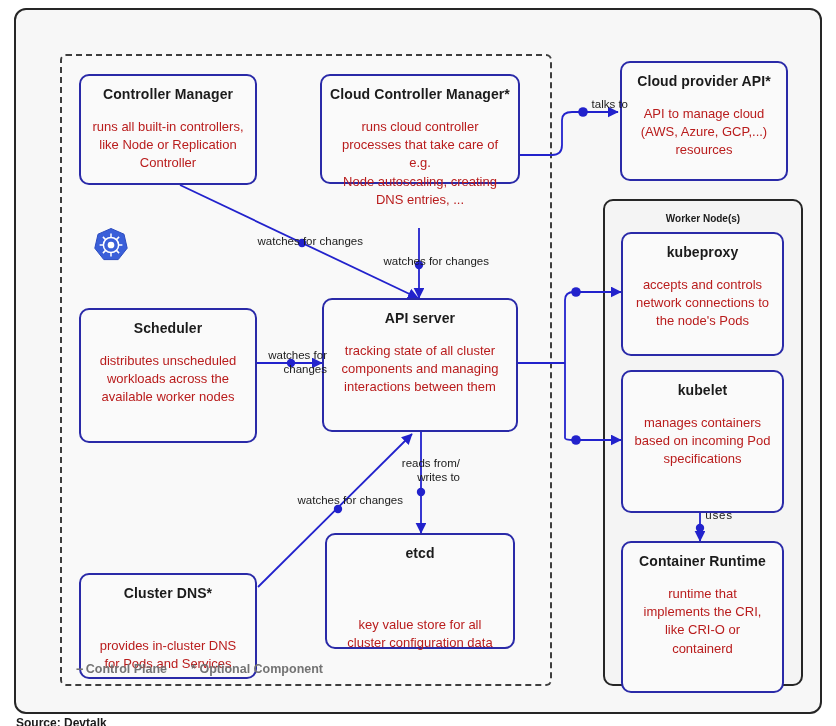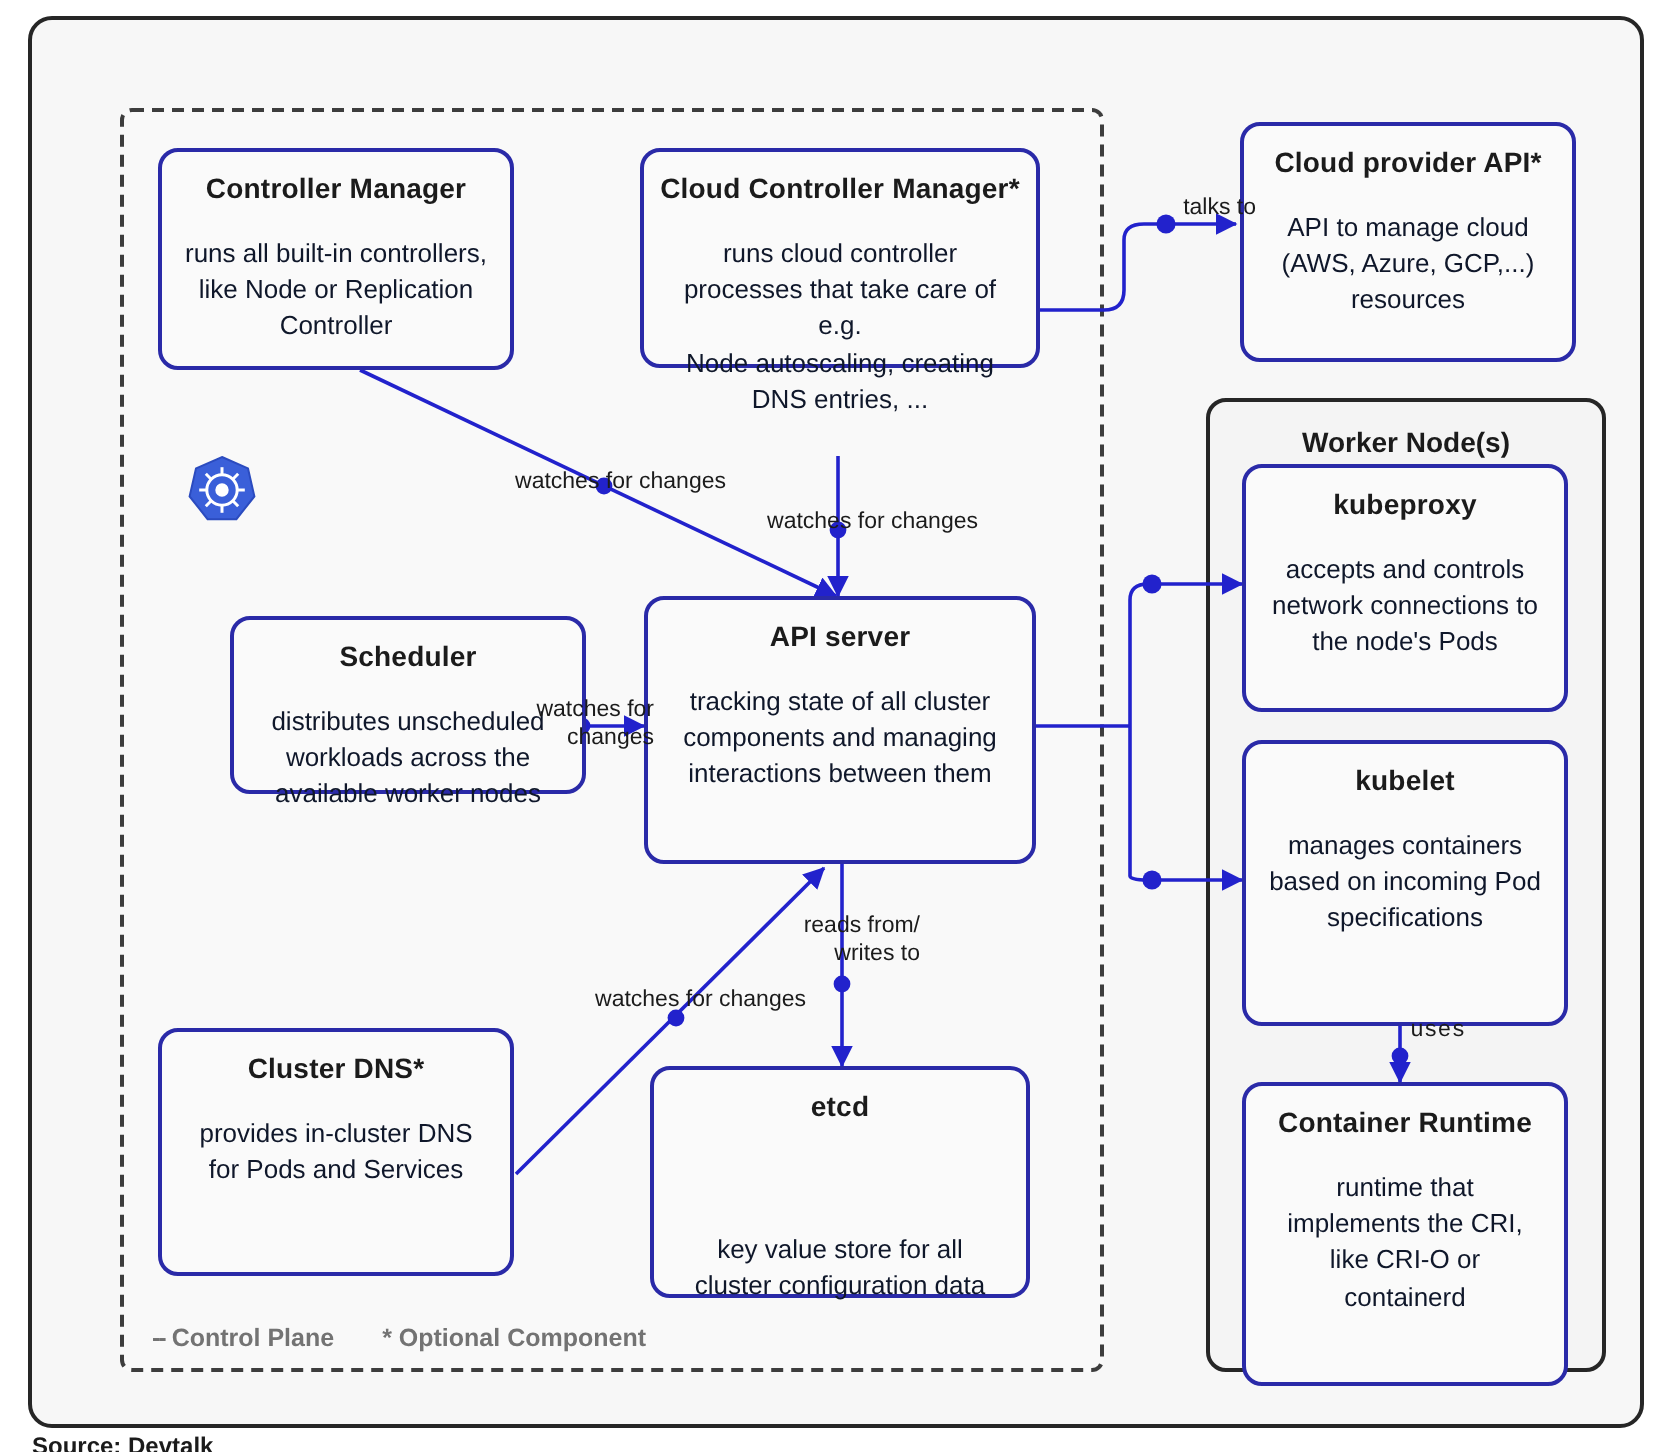--- a/index.html
+++ b/index.html
@@ -66,31 +66,31 @@
   }
   .node .title {
     font-weight: bold;
     font-size: 14px;
     color: #1b1b1b;
     letter-spacing: 0.1px;
     line-height: 1.25;
   }
   .node .desc {
     font-size: 13px;
-    color: #0f172a;
+    color: #b91c1c;
     line-height: 1.42;
     margin-top: 14px;
     white-space: pre-line;
   }
   .group-title {
     position: absolute;
     width: 100%;
     text-align: center;
     font-weight: bold;
-    font-size: 14px;
+    font-size: 10px;
     color: #1b1b1b;
     top: 12px;
     left: 0;
   }
   .edge-label {
     position: absolute;
     font-size: 11.5px;
     color: #1b1b1b;
     line-height: 1.25;
     white-space: pre-line;
@@ -200,35 +200,35 @@
 DNS entries, ...</div>
   </div>
 
   <div class="node" style="left:620px; top:61px; width:168px; height:120px;text-align:center;">
     <div class="title">Cloud provider API*</div>
     <div class="desc">API to manage cloud
 (AWS, Azure, GCP,...)
 resources</div>
   </div>
 
-  <div class="node" style="left:79px; top:308px; width:178px; height:89px;margin-left:36px;">
+  <div class="node" style="left:79px; top:308px; width:178px; height:135px;">
     <div class="title">Scheduler</div>
     <div class="desc">distributes unscheduled
 workloads across the
 available worker nodes</div>
   </div>
 
   <div class="node" style="left:322px; top:298px; width:196px; height:134px;">
     <div class="title">API server</div>
     <div class="desc">tracking state of all cluster
 components and managing
 interactions between them</div>
   </div>
 
-  <div class="node" style="left:79px; top:514px; width:178px; height:124px;">
+  <div class="node" style="left:79px; top:573px; width:178px; height:106px;gap:20px;">
     <div class="title">Cluster DNS*</div>
     <div class="desc">provides in-cluster DNS
 for Pods and Services</div>
   </div>
 
   <div class="node" style="left:325px; top:533px; width:190px; height:116px;gap:39px;">
     <div class="title">etcd</div>
     <div class="desc">key value store for all
 cluster configuration data</div>
   </div>

